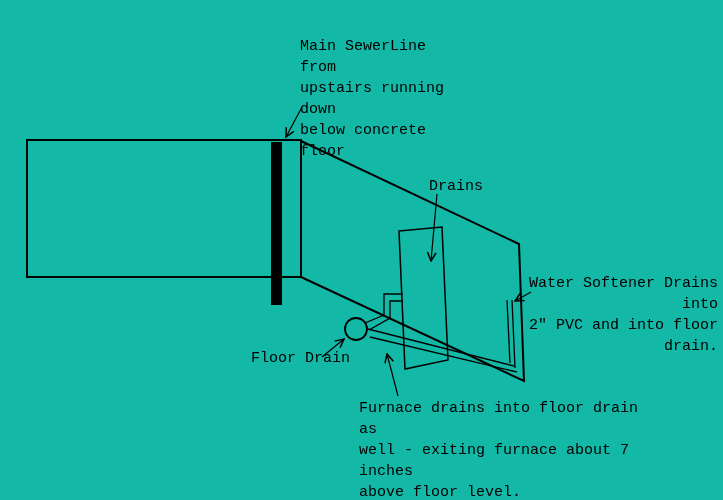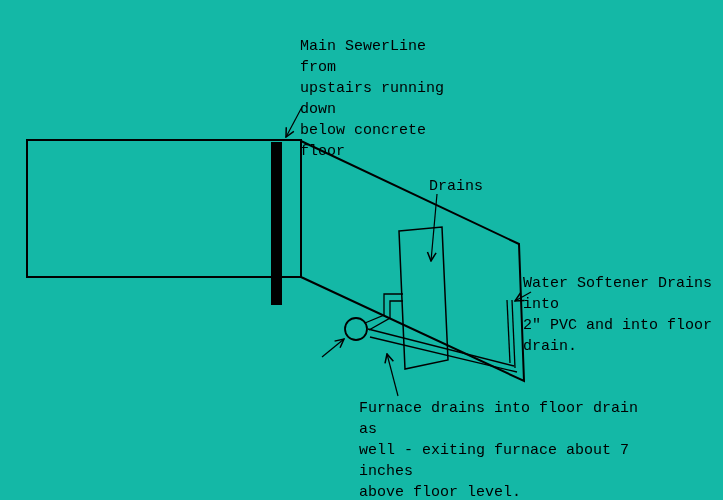--- a/index.html
+++ b/index.html
@@ -24,21 +24,21 @@
   }
   .label {
     position: absolute;
     color: #000000;
     font-size: 15px;
     line-height: 21px;
     white-space: pre-line;
   }
   .label-sewer        { left: 300px; top: 36px;  width: 170px; }
   .label-furnace      { left: 429px; top: 176px; }
-  .label-softener     { left: 523px; top: 273px; width: 195px; }
+  .label-softener     { left: 523px; top: 273px; width: 195px; text-align: right; }
   .label-floor-drain  { left: 251px; top: 348px; }
   .label-furnace-drain{ left: 359px; top: 398px; width: 285px; }
 </style>
 </head>
 <body>
 
 <div class="page">
 
   <svg class="diagram-svg" viewBox="0 0 723 500" xmlns="http://www.w3.org/2000/svg">
     <defs>
@@ -75,18 +75,19 @@
 
   <div class="label label-sewer">Main SewerLine from
 upstairs running down
 below concrete floor</div>
 
   <div class="label label-furnace">Drains</div>
 
   <div class="label label-softener">Water Softener Drains into
 2" PVC and into floor drain.</div>
 
+  <div class="label label-floor-drain">Floor Drain</div>
 
   <div class="label label-furnace-drain">Furnace drains into floor drain as
 well - exiting furnace about 7 inches
 above floor level.</div>
 
 </div>
 
 </body></html>

